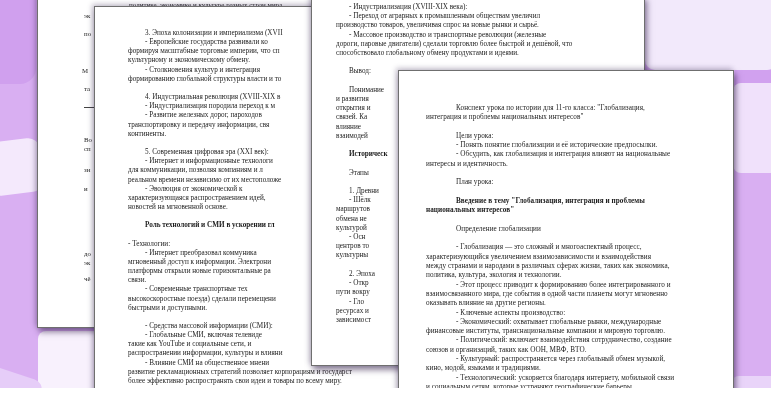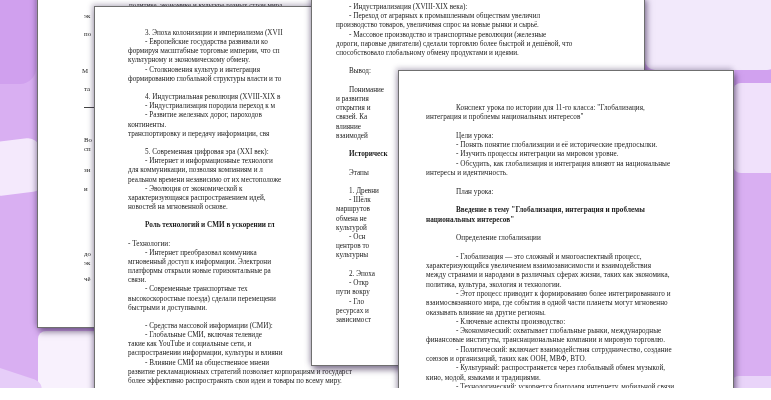--- a/index.html
+++ b/index.html
@@ -76,22 +76,22 @@
       <div class="ln ind">3. Эпоха колонизации и империализма (XVII</div>
       <div class="ln ind">- Европейские государства развивали ко</div>
       <div class="ln">формируя масштабные торговые империи, что сп</div>
       <div class="ln">культурному и экономическому обмену.</div>
       <div class="ln ind">- Столкновения культур и интеграция</div>
       <div class="ln">формированию глобальной структуры власти и то</div>
       <div class="ln">&nbsp;</div>
       <div class="ln ind">4. Индустриальная революция (XVIII-XIX в</div>
       <div class="ln ind">- Индустриализация породила переход к м</div>
       <div class="ln ind">- Развитие железных дорог, пароходов</div>
+      <div class="ln">транспортировку и передачу информации, свя</div>
       <div class="ln">континенты.</div>
-      <div class="ln">транспортировку и передачу информации, свя</div>
       <div class="ln">&nbsp;</div>
       <div class="ln ind">5. Современная цифровая эра (XXI век):</div>
       <div class="ln ind">- Интернет и информационные технологи</div>
       <div class="ln">для коммуникации, позволяя компаниям и л</div>
       <div class="ln">реальном времени независимо от их местоположе</div>
       <div class="ln ind">- Эволюция от экономической к</div>
       <div class="ln">характеризующаяся распространением идей,</div>
       <div class="ln">новостей на мгновенной основе.</div>
       <div class="ln">&nbsp;</div>
       <div class="ln ind bold">Роль технологий и СМИ в ускорении гл</div>
@@ -151,21 +151,20 @@
       <div class="ln">ресурсах и</div>
       <div class="ln">зависимост</div>
     </div>
 
   <div class="page" id="page4">
       <div class="ln ind">Конспект урока по истории для 11-го класса: "Глобализация,</div>
       <div class="ln">интеграция и проблемы национальных интересов"</div>
       <div class="ln">&nbsp;</div>
       <div class="ln ind">Цели урока:</div>
       <div class="ln ind">- Понять понятие глобализации и её исторические предпосылки.</div>
-      <div class="ln ind">- Изучить процессы интеграции на мировом уровне.</div>
       <div class="ln ind">- Обсудить, как глобализация и интеграция влияют на национальные</div>
       <div class="ln">интересы и идентичность.</div>
       <div class="ln">&nbsp;</div>
       <div class="ln ind">План урока:</div>
       <div class="ln">&nbsp;</div>
       <div class="ln ind bold">Введение в тему "Глобализация, интеграция и проблемы</div>
       <div class="ln bold">национальных интересов"</div>
       <div class="ln">&nbsp;</div>
       <div class="ln ind">Определение глобализации</div>
       <div class="ln">&nbsp;</div>

